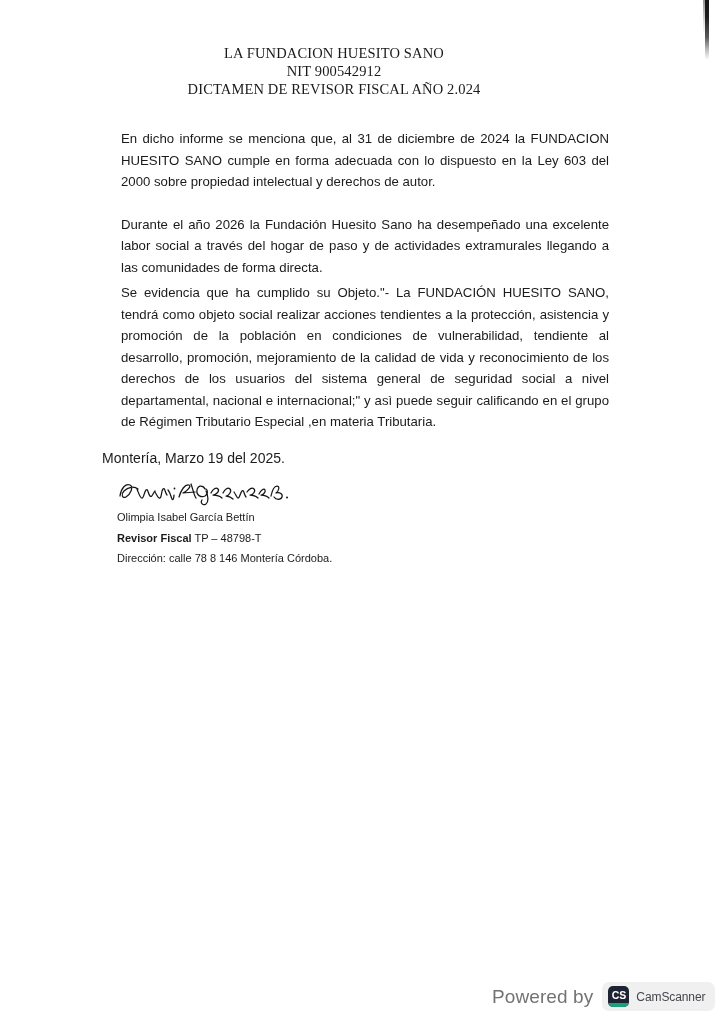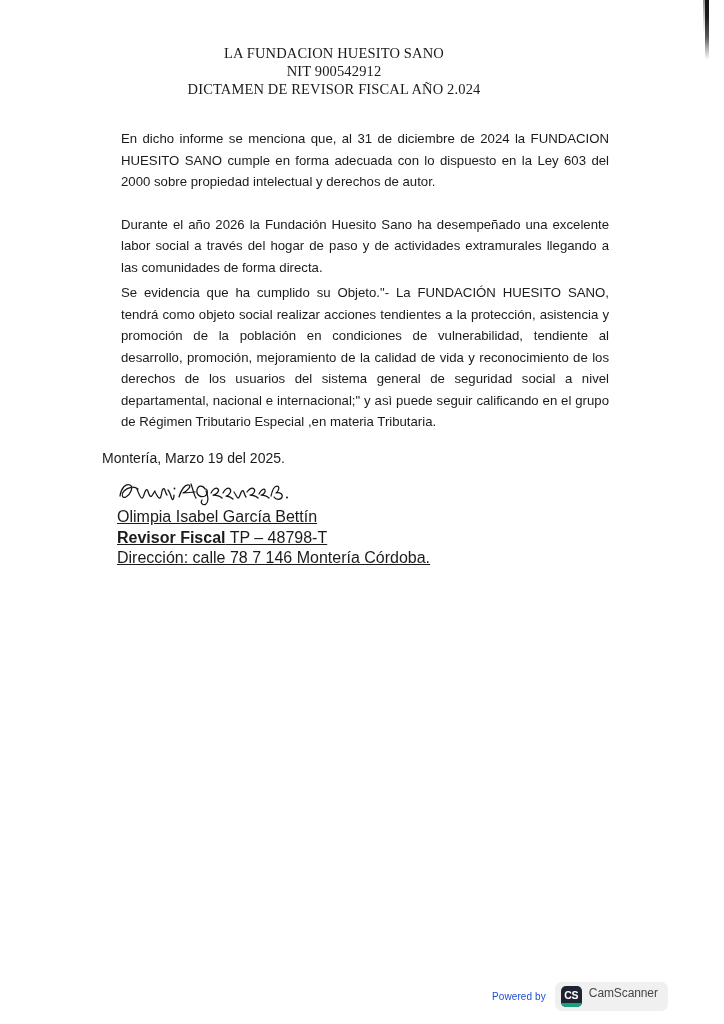--- a/index.html
+++ b/index.html
@@ -103,44 +103,43 @@
   }
   .signature-mark {
     height: 26px;
     width: 185px;
     position: relative;
     overflow: visible;
   }
   .signature-mark svg { display: block; }
   .sig-lines {
     color: #1b1b1b;
-    font-size: 16px;
+    font-size: 11px;
     line-height: 20.5px;
     margin-top: 1px;
-    text-decoration: underline;
   }
   .sig-lines .bold { font-weight: bold; margin-top: 43px; }
 
   
   .camscanner {
     position: absolute;
     left: 492px;
     top: 982px;
     display: flex;
     align-items: center;
     gap: 9px;
   }
   .cs-powered {
-    font-size: 10px;
-    color: #1d4ed8;
+    font-size: 19px;
+    color: #737373;
     letter-spacing: .1px;
   }
   .cs-badge {
     display: flex;
-    align-items: flex-start;
+    align-items: center;
     gap: 7px;
     background: #f0f0f1;
     border-radius: 7px;
     padding: 4px 10px 4px 6px;
   }
   .cs-mark {
     width: 21px;
     height: 21px;
     border-radius: 5px;
     background: #1d2333;
@@ -212,21 +211,21 @@
           <path d="M130 12 C132 9, 135 7, 137 9 C139 11, 136 15, 133 15 C136 15, 139 16, 141 18"></path>
           <path d="M142 14 C144 10, 147 8, 148 10 C149 12, 146 15, 144 15 C147 15, 150 16, 152 18"></path>
           <path d="M154 16 C155 11, 157 6, 160 6 C163 6, 162 11, 159 13 C163 12, 166 14, 165 17 C164 20, 159 20, 157 17"></path>
           <circle cx="170" cy="17.5" r="1" fill="#151515" stroke="none"></circle>
         </g>
       </svg>
     </div>
     <div class="sig-lines">
       <div>Olimpia Isabel García Bettín</div>
       <div><span class="bold">Revisor Fiscal</span><span> TP – 48798-T</span></div>
-      <div>Dirección: calle 78 7 146 Montería Córdoba.</div>
+      <div>Dirección: calle 78 8 146 Montería Córdoba.</div>
     </div>
   </div>
 
   <div class="camscanner">
     <span class="cs-powered">Powered by</span>
     <span class="cs-badge">
       <span class="cs-mark">
         <span class="cs-text">CS</span>
         <span class="cs-bar"></span>
       </span>

